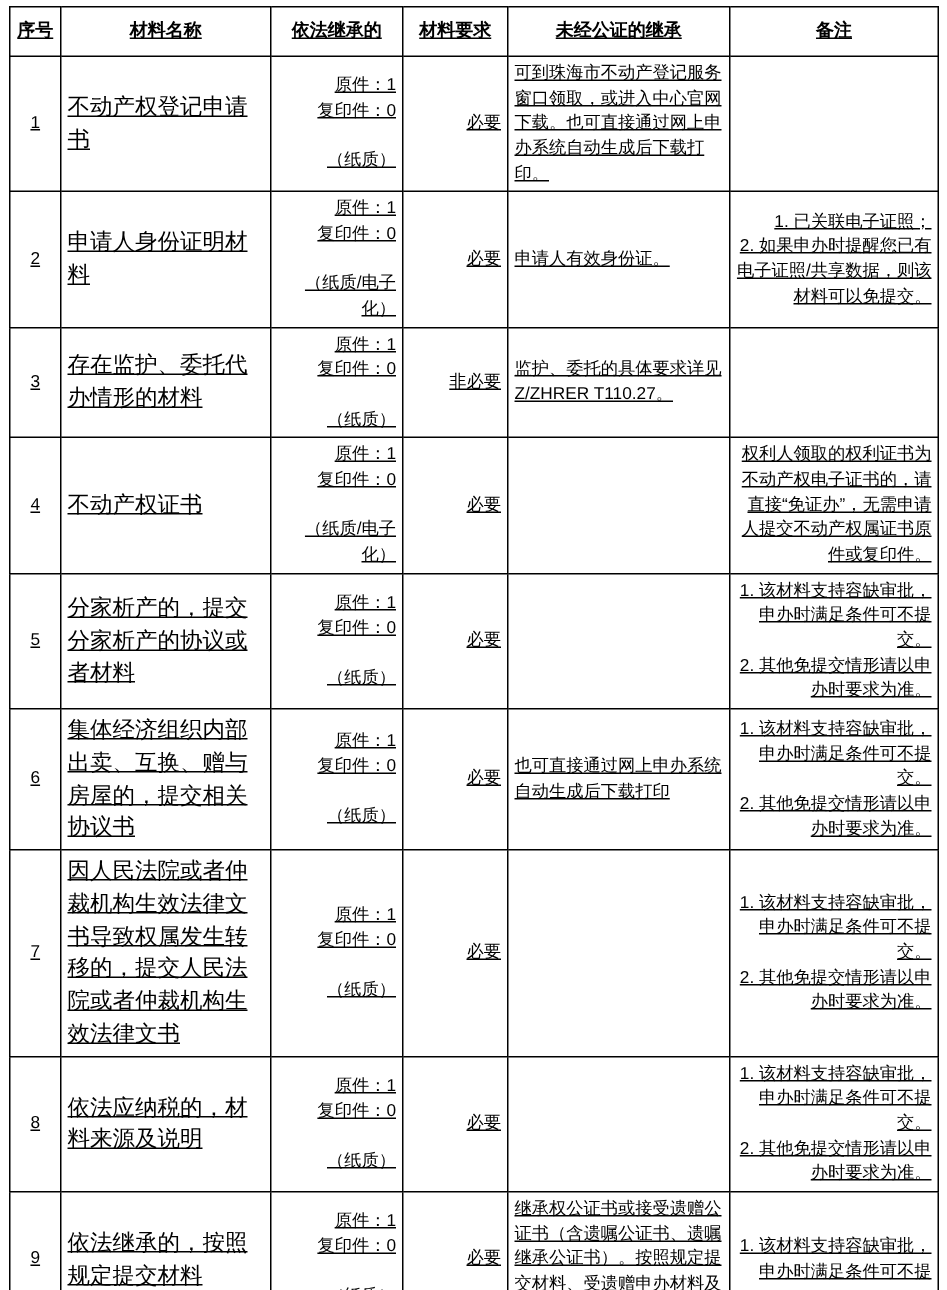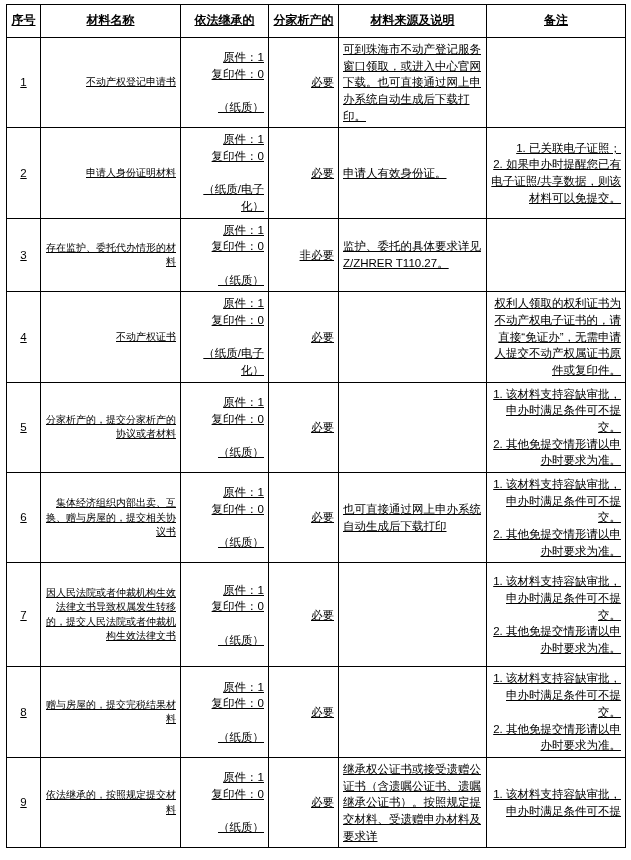--- a/index.html
+++ b/index.html
@@ -45,22 +45,22 @@
     font-weight: bold;
     font-size: 12px;
     padding: 5px 3px;
     height: 22px;
   }
   td.seq {
     text-align: center;
     font-size: 11.5px;
   }
   td.name {
-    text-align: right;
-    font-size: 10px;
+    text-align: left;
+    font-size: 15px;
   }
   td.form {
     text-align: right;
     font-size: 11.5px;
     white-space: pre-line;
   }
   td.req {
     text-align: right;
     font-size: 11.5px;
   }
@@ -89,22 +89,22 @@
       <col class="c-form">
       <col class="c-req">
       <col class="c-src">
       <col class="c-note">
     </colgroup>
     <thead>
       <tr>
         <th>序号</th>
         <th>材料名称</th>
         <th>依法继承的</th>
-        <th>分家析产的</th>
-        <th>材料来源及说明</th>
+        <th>材料要求</th>
+        <th>未经公证的继承</th>
         <th>备注</th>
       </tr>
     </thead>
     <tbody>
       <tr style="height:62px">
         <td class="seq">1</td>
         <td class="name">
             <span class="cellblock">不动产权登记申请书</span>
           </td>
         <td class="form"><span class="cellblock">原件：1
@@ -221,21 +221,21 @@
             <span class="cellblock"></span>
           </td>
         <td class="note">
             <span class="cellblock">1. 该材料支持容缺审批，申办时满足条件可不提交。
 2. 其他免提交情形请以申办时要求为准。</span>
           </td>
       </tr>
       <tr style="height:82px">
         <td class="seq">8</td>
         <td class="name">
-            <span class="cellblock">赠与房屋的，提交完税结果材料</span>
+            <span class="cellblock">依法应纳税的，材料来源及说明</span>
           </td>
         <td class="form"><span class="cellblock">原件：1
 复印件：0
 
 （纸质）</span></td>
         <td class="req">必要</td>
         <td class="src">
             <span class="cellblock"></span>
           </td>
         <td class="note">

